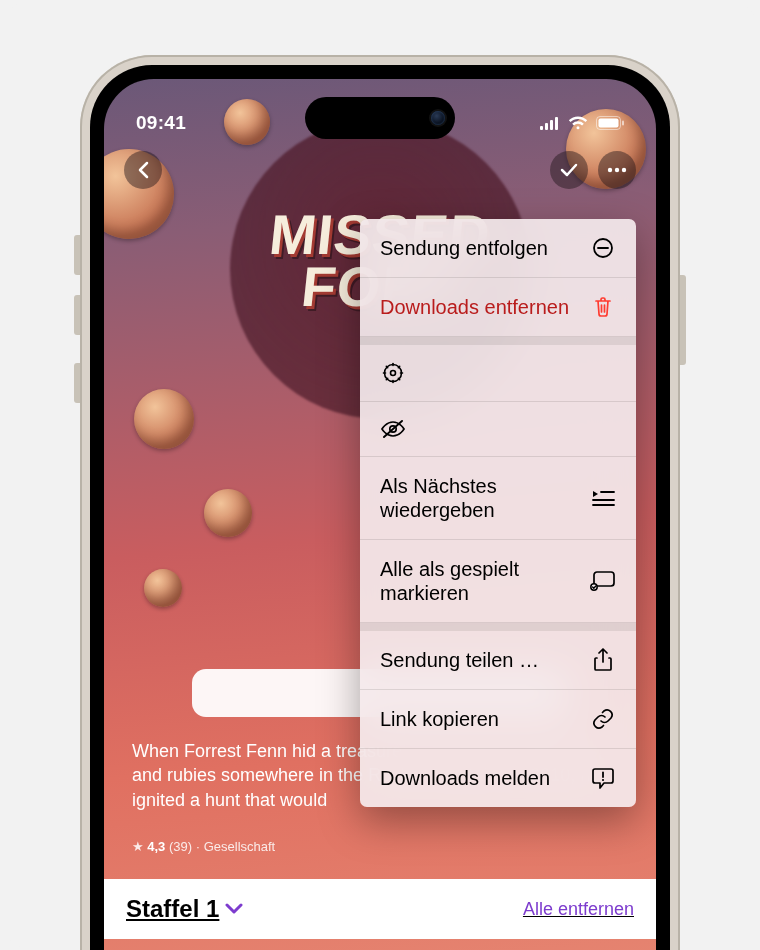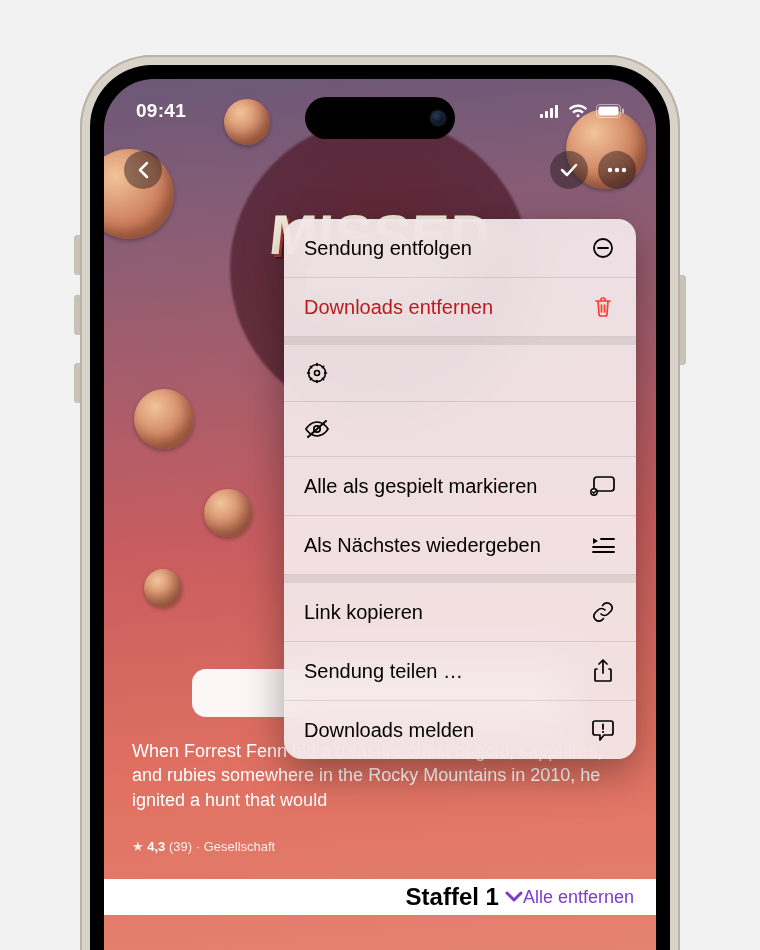--- a/index.html
+++ b/index.html
@@ -36,47 +36,47 @@
     }
     .island {
       position: absolute; top: 18px; left: 50%; transform: translateX(-50%);
       width: 150px; height: 42px; border-radius: 21px; background: #000;
       z-index: 50;
       display: flex; align-items: center; justify-content: flex-end; padding-right: 10px;
     }
     .island .cam { width: 14px; height: 14px; border-radius: 50%; background: radial-gradient(circle at 40% 35%, #2a3a55 0%, #0a1220 60%, #000 100%); box-shadow: 0 0 0 2px #111, inset 0 0 2px #3a5a88; }
 
     
-    .status { position: absolute; top: 0; left: 0; right: 0; height: 64px; padding: 0 32px; display: flex; align-items: center; justify-content: space-between; color: #fff; z-index: 40; text-align: center; }
+    .status { position: absolute; top: 12px; left: 0; right: 0; height: 64px; padding: 0 32px; display: flex; align-items: center; justify-content: space-between; color: #fff; z-index: 40; text-align: center; }
     .status .time { font-weight: 600; font-size: 19px; letter-spacing: 0.3px; }
     .status .indicators { display: flex; align-items: center; gap: 8px; }
 
     
     .navbar { position: absolute; top: 72px; left: 0; right: 0; padding: 0 20px; display: flex; align-items: center; justify-content: space-between; z-index: 30; }
     .navbtn { width: 38px; height: 38px; border-radius: 19px; background: rgba(30,20,25,0.45); display: flex; align-items: center; justify-content: center; color: #fff; }
     .navright { display: flex; gap: 10px; }
 
     
     .art { position: absolute; inset: 0; overflow: hidden; }
     .coin { position: absolute; border-radius: 50%; background: radial-gradient(circle at 35% 30%, #f2c49a, #c46f4f 70%); box-shadow: inset -6px -8px 12px rgba(0,0,0,0.25), 0 2px 4px rgba(0,0,0,0.3); }
     .head { position: absolute; top: 40px; left: 50%; transform: translateX(-50%); width: 300px; height: 300px; border-radius: 50%; background: radial-gradient(circle at 50% 40%, rgba(90,30,45,0.85), rgba(60,20,35,0.6)); filter: blur(1px); }
     .title-art { position: absolute; top: 130px; left: 50%; transform: translateX(-50%); text-align: center; }
     .title-art div { font-family: Impact, "Arial Black", sans-serif; font-size: 56px; font-weight: 900; color: #f6eddc; letter-spacing: 1px; text-shadow: 3px 3px 0 #a33a32, 5px 5px 0 rgba(0,0,0,0.35); line-height: 0.92; transform: skewX(-6deg); }
 
     
     .pillbtn { position: absolute; left: 88px; right: 88px; top: 590px; height: 48px; background: rgba(255,255,255,0.94); border-radius: 14px; }
     .desc { position: absolute; left: 28px; right: 28px; top: 660px; color: #fff; font-size: 18px; line-height: 1.35; font-weight: 400; }
     .meta { position: absolute; left: 28px; right: 28px; top: 760px; color: rgba(255,255,255,0.85); font-size: 13px; }
     .meta .dark { color: #fff; font-weight: 600; }
-    .section { position: absolute; left: 0; right: 0; top: 800px; background: #fff; padding: 4px 22px; display: flex; align-items: center; justify-content: flex-end; }
+    .section { position: absolute; left: 0; right: 0; top: 800px; background: #fff; padding: 16px 22px; display: flex; align-items: center; justify-content: space-between; text-decoration: underline; }
     .section-left { display: flex; align-items: center; gap: 6px; font-size: 24px; font-weight: 700; color: #000; }
     .section-right { color: #7d3cce; font-size: 18px; font-weight: 400; }
 
     
-    .menu { position: absolute; top: 140px; right: 20px; width: 352px; background: rgba(244,234,237,0.92); backdrop-filter: blur(20px); border-radius: 18px; box-shadow: 0 14px 40px rgba(0,0,0,0.35); z-index: 60; overflow: hidden; }
+    .menu { position: absolute; top: 140px; right: 20px; width: 276px; background: rgba(244,234,237,0.92); backdrop-filter: blur(20px); border-radius: 7px; box-shadow: 0 14px 40px rgba(0,0,0,0.35); z-index: 60; overflow: hidden; }
     .menu-item { display: flex; align-items: center; justify-content: space-between; padding: 17px 20px; font-size: 20px; color: #000; border-bottom: 1px solid rgba(0,0,0,0.1); gap: 14px; }
     .menu-item:last-child { border-bottom: none; }
     .menu-item.destructive { color: #b91c1c; }
     .menu-item .label { flex: 1; line-height: 1.2; }
     .menu-item .icn { flex: 0 0 26px; display: flex; align-items: center; justify-content: center; }
     .group-sep { height: 8px; background: rgba(0,0,0,0.08); }
 
     svg { display: block; }
   </style>
 </head>
@@ -222,59 +222,59 @@
           <span class="icn">
             <svg width="26" height="20" viewBox="0 0 26 20">
                 <path d="M2 10s4-7 11-7 11 7 11 7-4 7-11 7S2 10 2 10z" stroke="#000" stroke-width="1.7" fill="none"></path>
                 <circle cx="13" cy="10" r="3.2" stroke="#000" stroke-width="1.7" fill="none"></circle>
                 <line x1="4" y1="18" x2="22" y2="2" stroke="#000" stroke-width="1.9" stroke-linecap="round"></line>
               </svg>
           </span>
         </div>
 
         <div class="menu-item">
-          <span class="label">Alle als gespielt markieren</span>
-          <span class="icn">
-            <svg width="26" height="20" viewBox="0 0 26 20">
-                <rect x="4" y="1" width="20" height="14" rx="3" stroke="#000" stroke-width="1.7" fill="none"></rect>
-                <circle cx="4" cy="16" r="3.2" fill="#f4eaed" stroke="#000" stroke-width="1.5"></circle>
-                <path d="M2.6 16l1.2 1.2 2-2.2" stroke="#000" stroke-width="1.4" fill="none" stroke-linecap="round" stroke-linejoin="round"></path>
-              </svg>
-          </span>
-        </div>
-
-        <div class="menu-item">
           <span class="label">Als Nächstes wiedergeben</span>
           <span class="icn">
             <svg width="24" height="18" viewBox="0 0 24 18">
                 <path d="M2 2l5 3-5 3V2z" fill="#000"></path>
                 <line x1="10" y1="3" x2="23" y2="3" stroke="#000" stroke-width="1.8" stroke-linecap="round"></line>
                 <line x1="2" y1="11" x2="23" y2="11" stroke="#000" stroke-width="1.8" stroke-linecap="round"></line>
                 <line x1="2" y1="16" x2="23" y2="16" stroke="#000" stroke-width="1.8" stroke-linecap="round"></line>
               </svg>
           </span>
         </div>
 
+        <div class="menu-item">
+          <span class="label">Alle als gespielt markieren</span>
+          <span class="icn">
+            <svg width="26" height="20" viewBox="0 0 26 20">
+                <rect x="4" y="1" width="20" height="14" rx="3" stroke="#000" stroke-width="1.7" fill="none"></rect>
+                <circle cx="4" cy="16" r="3.2" fill="#f4eaed" stroke="#000" stroke-width="1.5"></circle>
+                <path d="M2.6 16l1.2 1.2 2-2.2" stroke="#000" stroke-width="1.4" fill="none" stroke-linecap="round" stroke-linejoin="round"></path>
+              </svg>
+          </span>
+        </div>
+
         <div class="group-sep"></div>
-
-        <div class="menu-item">
-          <span class="label">Link kopieren</span>
-          <span class="icn">
-            <svg width="24" height="24" viewBox="0 0 24 24">
-                <path d="M10 14a5 5 0 007 0l3-3a5 5 0 00-7-7l-1.5 1.5M14 10a5 5 0 00-7 0l-3 3a5 5 0 007 7l1.5-1.5" stroke="#000" stroke-width="1.7" fill="none" stroke-linecap="round"></path>
-              </svg>
-          </span>
-        </div>
 
         <div class="menu-item">
           <span class="label">Sendung teilen …</span>
           <span class="icn">
             <svg width="20" height="24" viewBox="0 0 20 24">
                 <path d="M10 1v13M6 5l4-4 4 4" stroke="#000" stroke-width="1.7" fill="none" stroke-linecap="round" stroke-linejoin="round"></path>
                 <path d="M4 10H3a1 1 0 00-1 1v10a1 1 0 001 1h14a1 1 0 001-1V11a1 1 0 00-1-1h-1" stroke="#000" stroke-width="1.7" fill="none" stroke-linecap="round"></path>
+              </svg>
+          </span>
+        </div>
+
+        <div class="menu-item">
+          <span class="label">Link kopieren</span>
+          <span class="icn">
+            <svg width="24" height="24" viewBox="0 0 24 24">
+                <path d="M10 14a5 5 0 007 0l3-3a5 5 0 00-7-7l-1.5 1.5M14 10a5 5 0 00-7 0l-3 3a5 5 0 007 7l1.5-1.5" stroke="#000" stroke-width="1.7" fill="none" stroke-linecap="round"></path>
               </svg>
           </span>
         </div>
 
         <div class="menu-item">
           <span class="label">Downloads melden</span>
           <span class="icn">
             <svg width="24" height="22" viewBox="0 0 24 22">
                 <path d="M4 2h16a2 2 0 012 2v10a2 2 0 01-2 2H13l-4 5v-5H4a2 2 0 01-2-2V4a2 2 0 012-2z" stroke="#000" stroke-width="1.7" fill="none" stroke-linejoin="round"></path>
                 <line x1="12" y1="5.5" x2="12" y2="10" stroke="#000" stroke-width="1.8" stroke-linecap="round"></line>

